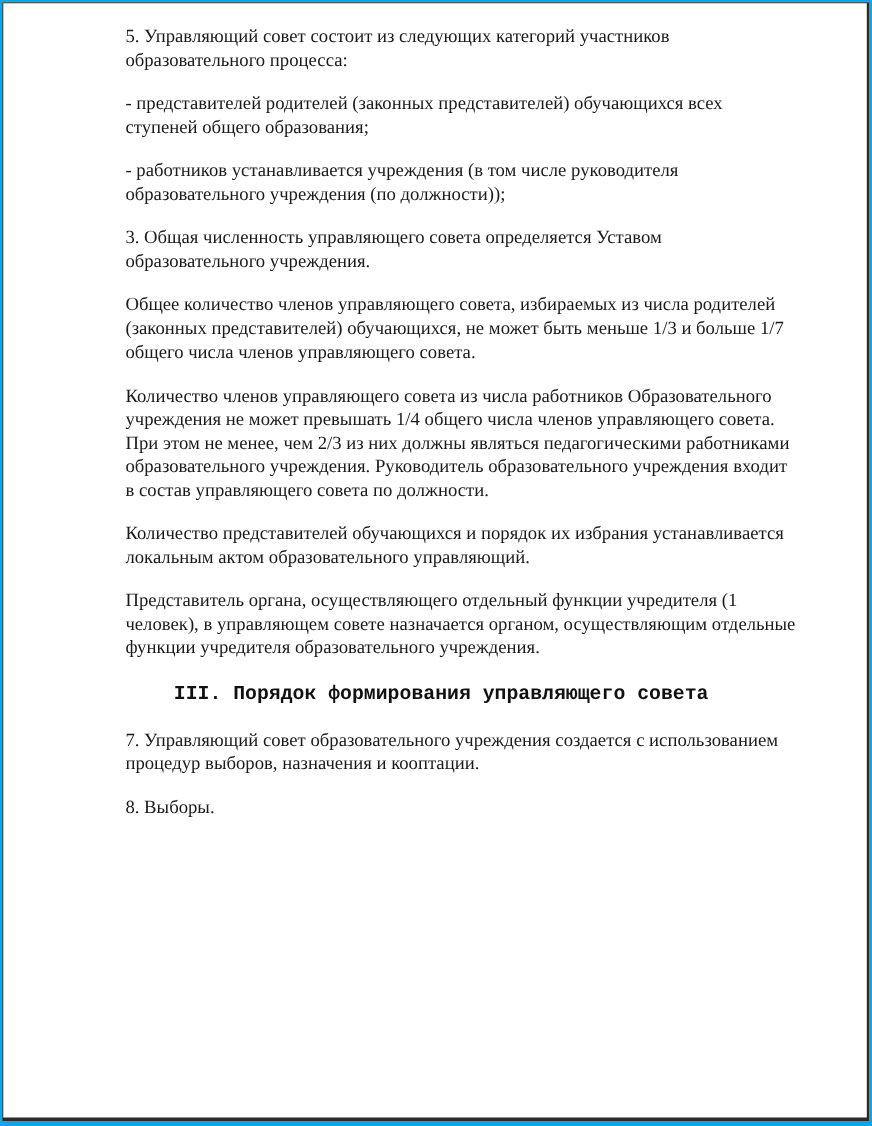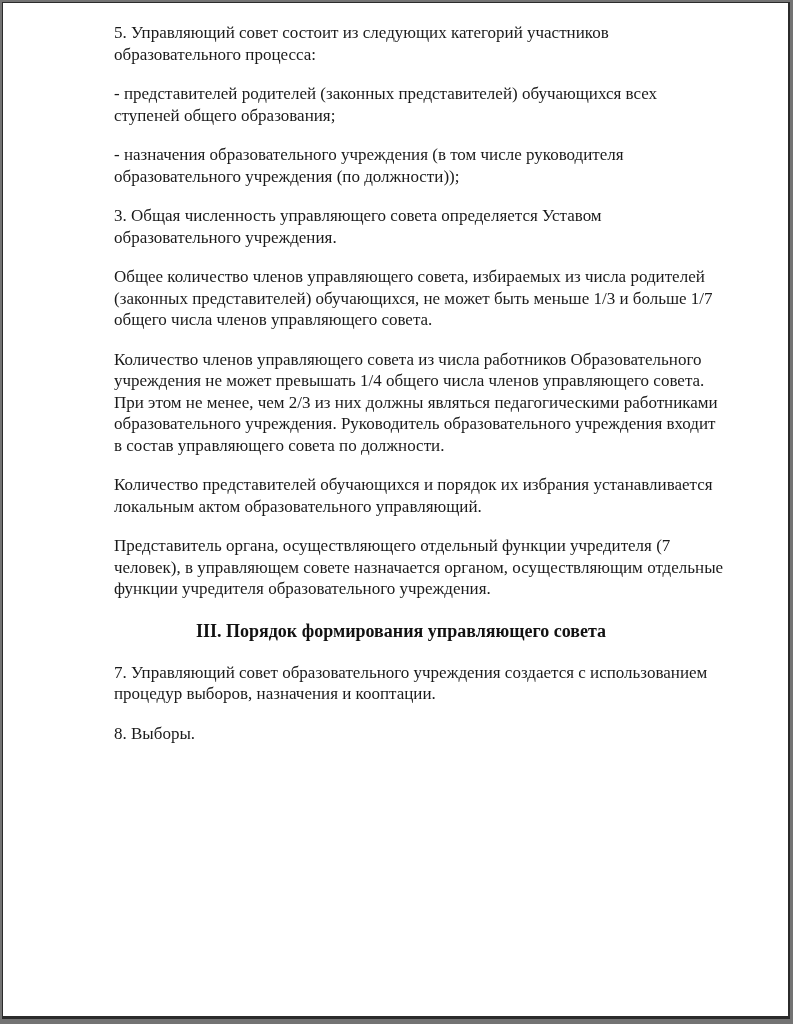--- a/index.html
+++ b/index.html
@@ -5,21 +5,21 @@
 <style>
   html, body {
     margin: 0;
     padding: 0;
     background: #ffffff;
   }
   .viewport {
     position: relative;
     width: 793px;
     height: 1024px;
-    background: #737373;
+    background: #0ea5e9;
     overflow: hidden;
   }
   .page {
     position: absolute;
     left: 2px;
     top: 2px;
     right: 3px;
     bottom: 5px;
     background: #ffffff;
     border: 1px solid #2b2b2b;
@@ -33,54 +33,54 @@
   .para {
     margin: 0 0 18px 0;
     font-family: "Liberation Serif", serif;
     font-size: 17px;
     line-height: 21.5px;
     color: #1a1a1a;
     white-space: pre;
   }
   .heading {
     margin: 0 0 18px 0;
-    font-family: Liberation Serif, serif;
+    font-family: Liberation Mono, monospace;
     font-weight: bold;
     font-size: 18px;
     line-height: 26px;
     color: #111111;
     text-align: center;
     white-space: pre;
   }
 </style>
 </head>
 <body>
 
 <div class="viewport">
   <div class="page">
     <div class="page-content">
       <p class="para">5. Управляющий совет состоит из следующих категорий участников
 образовательного процесса:</p>
       <p class="para">- представителей родителей (законных представителей) обучающихся всех
 ступеней общего образования;</p>
-      <p class="para">- назначения образовательного учреждения (в том числе руководителя
+      <p class="para">- работников устанавливается учреждения (в том числе руководителя
 образовательного учреждения (по должности));</p>
       <p class="para">3. Общая численность управляющего совета определяется Уставом
 образовательного учреждения.</p>
       <p class="para">Общее количество членов управляющего совета, избираемых из числа родителей
 (законных представителей) обучающихся, не может быть меньше 1/3 и больше 1/7
 общего числа членов управляющего совета.</p>
       <p class="para">Количество членов управляющего совета из числа работников Образовательного
 учреждения не может превышать 1/4 общего числа членов управляющего совета.
 При этом не менее, чем 2/3 из них должны являться педагогическими работниками
 образовательного учреждения. Руководитель образовательного учреждения входит
 в состав управляющего совета по должности.</p>
       <p class="para">Количество представителей обучающихся и порядок их избрания устанавливается
 локальным актом образовательного управляющий.</p>
-      <p class="para">Представитель органа, осуществляющего отдельный функции учредителя (7
+      <p class="para">Представитель органа, осуществляющего отдельный функции учредителя (1
 человек), в управляющем совете назначается органом, осуществляющим отдельные
 функции учредителя образовательного учреждения.</p>
       <h2 class="heading">III. Порядок формирования управляющего совета</h2>
       <p class="para">7. Управляющий совет образовательного учреждения создается с использованием
 процедур выборов, назначения и кооптации.</p>
       <p class="para">8. Выборы.</p>
     </div>
   </div>
 </div>
 

